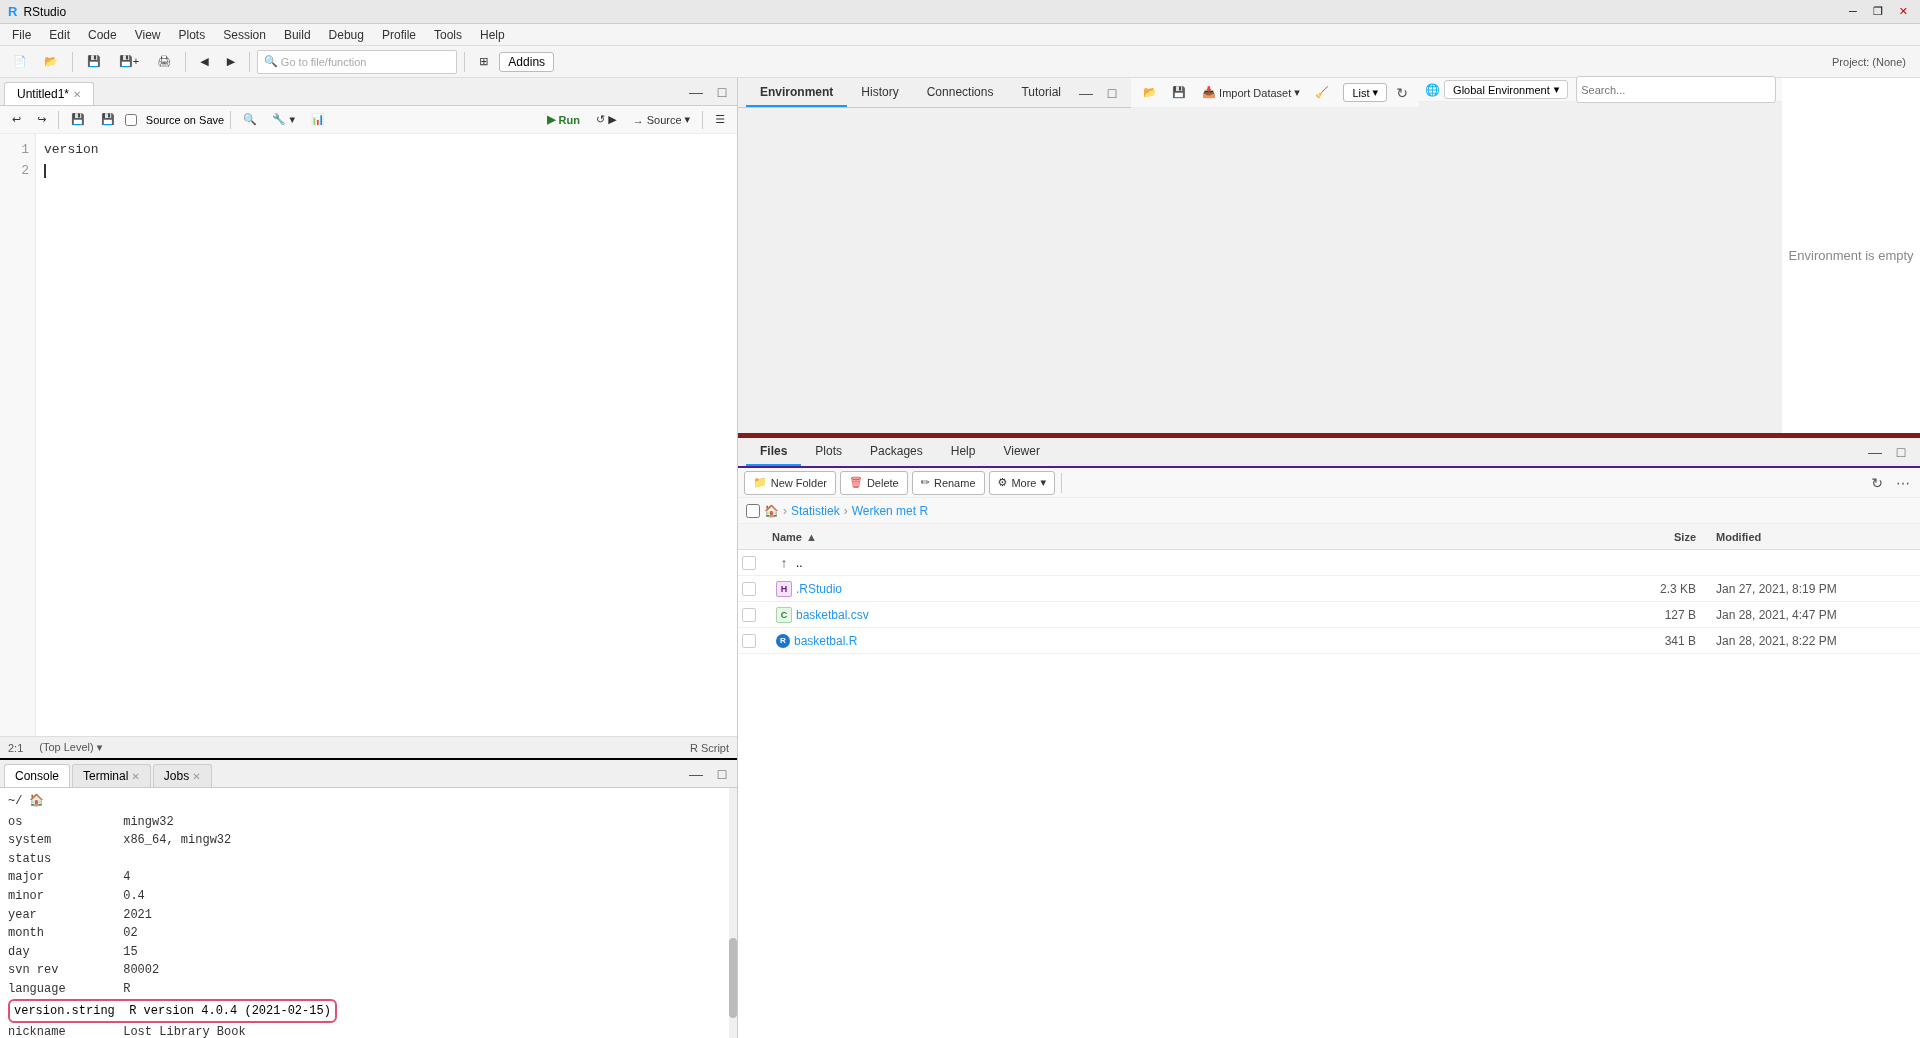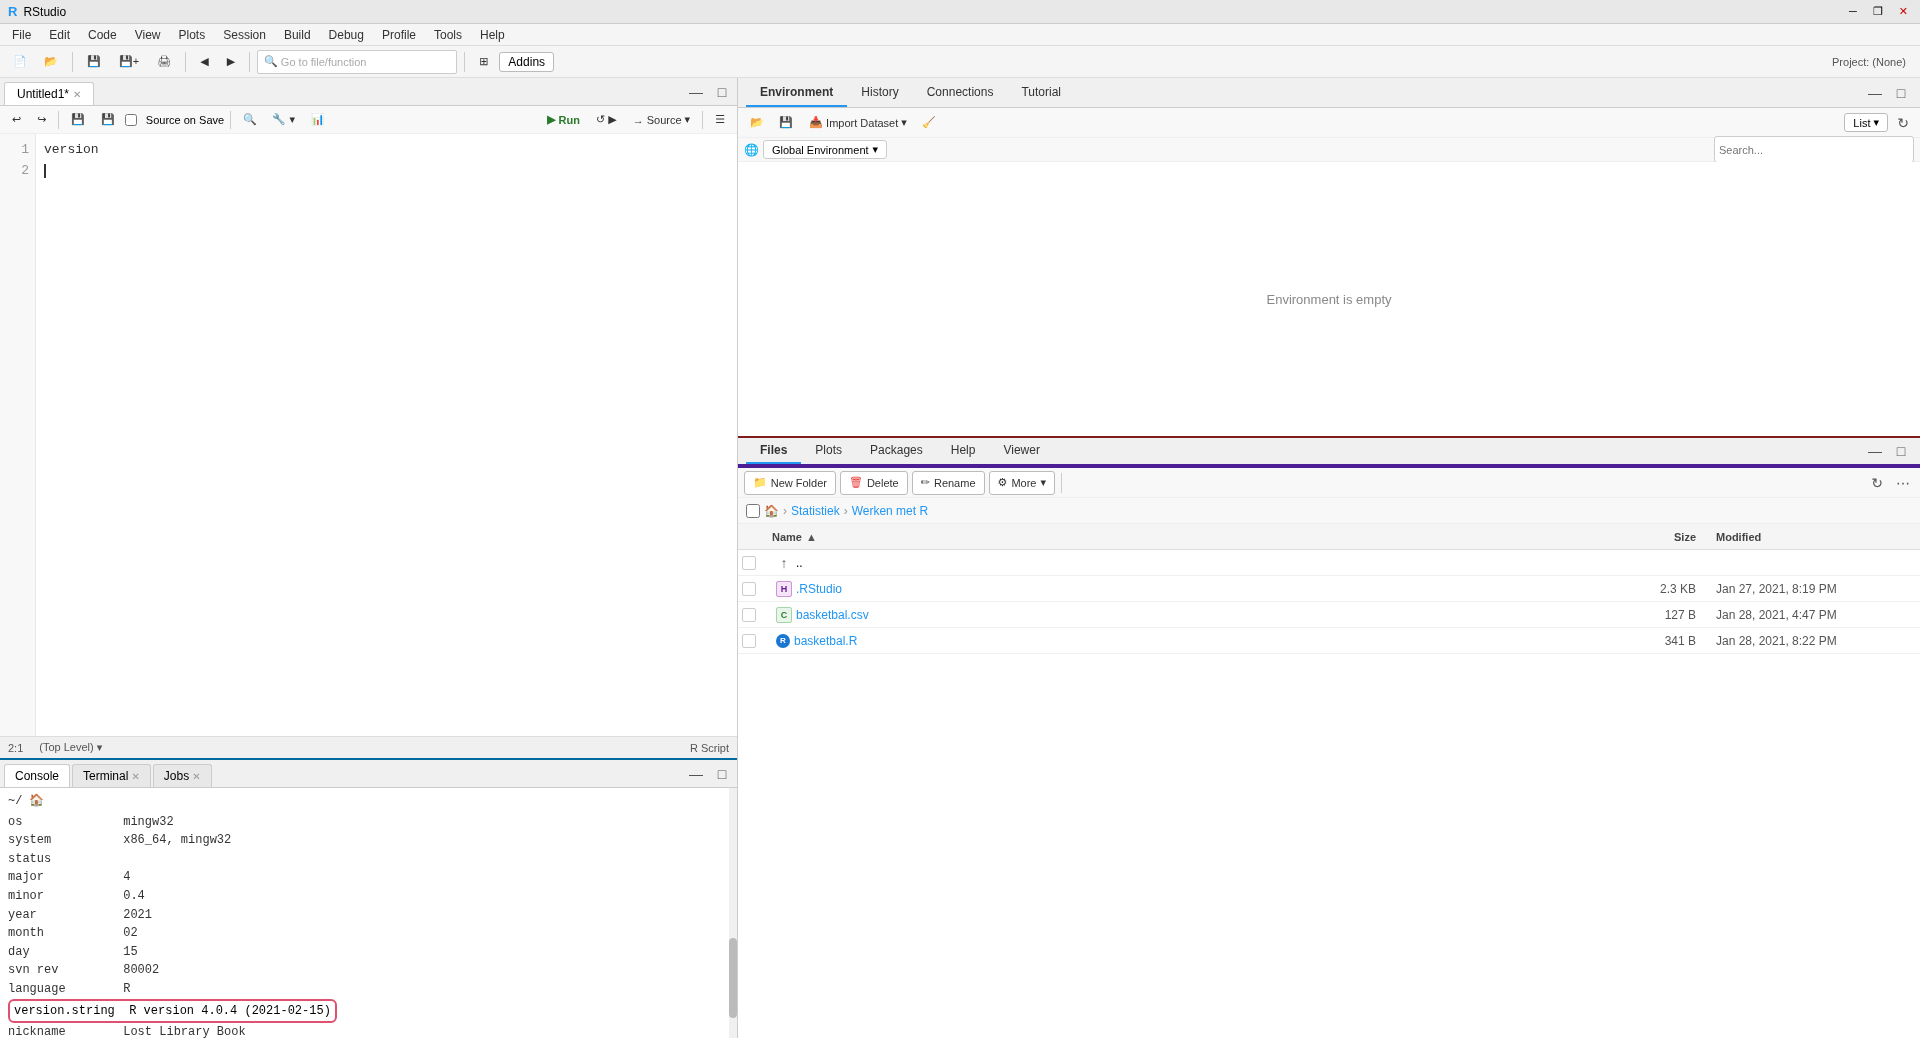--- a/index.html
+++ b/index.html
@@ -198,21 +198,21 @@
       gap: 16px;
       font-size: 11px;
       color: #555;
     }
     .statusbar-spacer { flex: 1; }
 
     
     #console-area {
       height: 280px;
       background: white;
-      border-top: 2px solid #0369a1;
+      border-top: 2px solid #000000;
       display: flex;
       flex-direction: column;
     }
     #console-tabbar {
       height: 28px;
       background: #f0f0f0;
       display: flex;
       align-items: flex-end;
       border-bottom: 1px solid #ccc;
       padding: 0 4px;
@@ -282,23 +282,22 @@
     
     #right-panel {
       flex: 1;
       display: flex;
       flex-direction: column;
     }
 
     
     #env-panel {
       height: 360px;
-      border-bottom: 2px solid #7f1d1d;
-      display: flex;
-      flex-direction: column;
+      border-bottom: 5px solid #7f1d1d;
+      display: flex;
     }
     #env-tabbar {
       height: 30px;
       background: #f0f0f0;
       border-bottom: 1px solid #ccc;
       display: flex;
       align-items: center;
       padding: 0 8px;
       gap: 0;
       justify-content: space-between;
@@ -381,21 +380,21 @@
 
     
     #files-panel {
       flex: 1;
       display: flex;
       flex-direction: column;
     }
     #files-tabbar {
       height: 30px;
       background: #f0f0f0;
-      border-bottom: 4px solid #4c1d95;
+      border-bottom: 2px solid #4c1d95;
       display: flex;
       align-items: center;
       padding: 0 8px;
       justify-content: space-between;
     }
     #files-tabs { display: flex; align-items: center; height: 100%; }
     .files-tab {
       padding: 0 14px;
       font-size: 12px;
       cursor: pointer;

